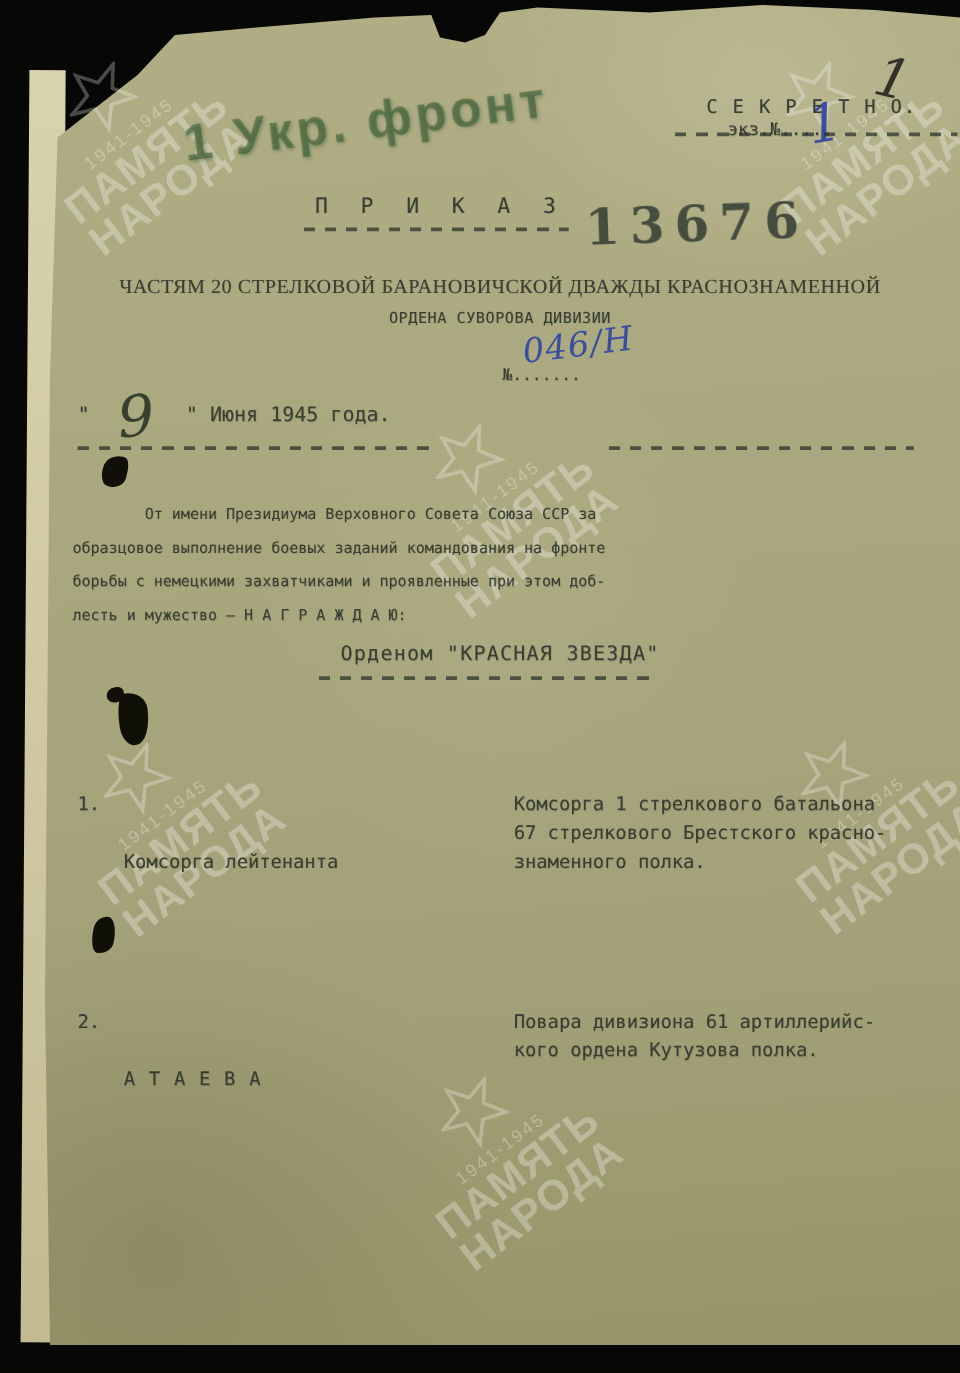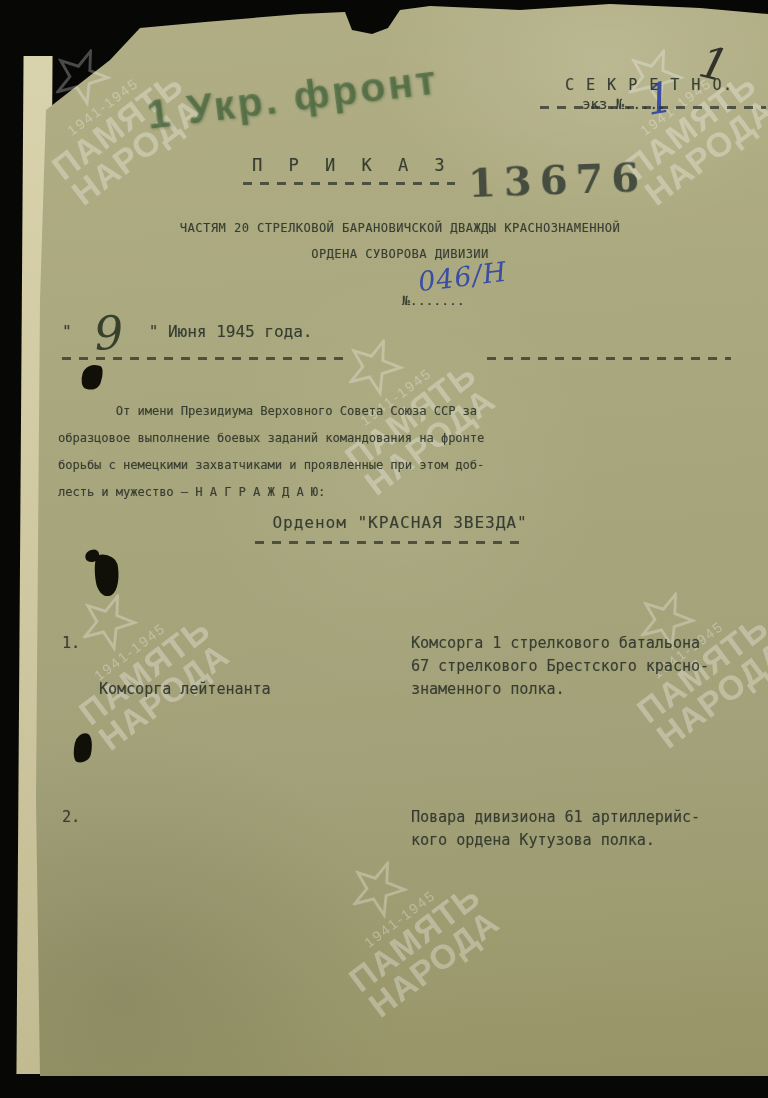--- a/index.html
+++ b/index.html
@@ -112,21 +112,21 @@
   <div class="hand" style="left:418px;top:261px;font-size:27px;color:#3b4da3;transform:rotate(-7deg);letter-spacing:1px;">046/Н</div>
   <div class="hand" style="left:94px;top:306px;font-size:46px;color:rgba(45,55,38,.92);transform:rotate(-4deg);">9</div>
 
   <div class="t" style="left:545px;top:76px;font-size:15px;letter-spacing:1.5px;margin-left:20px;">С Е К Р Е Т Н О.</div>
   <div class="dash" style="left:540px;top:106px;width:226px;"></div>
   <div class="t" style="left:582px;top:96px;font-size:14px;">экз.№.....</div>
 
   <div class="t" style="left:252px;top:155px;font-size:17px;letter-spacing:8px;">П Р И К А З</div>
   <div class="dash" style="left:243px;top:182px;width:212px;"></div>
 
-  <div class="t center" style="left:50px;top:221px;width:700px;font-size:12px;letter-spacing:.5px;">ЧАСТЯМ 20 СТРЕЛКОВОЙ БАРАНОВИЧСКОЙ ДВАЖДЫ КРАСНОЗНАМЕННОЙ</div>
+  <div class="t center" style="left:50px;top:221px;width:700px;font-size:16px;letter-spacing:.5px;font-family:Liberation Serif, serif;">ЧАСТЯМ 20 СТРЕЛКОВОЙ БАРАНОВИЧСКОЙ ДВАЖДЫ КРАСНОЗНАМЕННОЙ</div>
   <div class="t center" style="left:50px;top:247px;width:700px;font-size:12px;letter-spacing:.5px;">ОРДЕНА СУВОРОВА ДИВИЗИИ</div>
 
   <div class="t" style="left:402px;top:293px;font-size:13px;">№.......</div>
 
   <div class="t" style="left:62px;top:322px;font-size:16px;">"        " Июня 1945 года.</div>
   <div class="dash" style="left:62px;top:357px;width:284px;"></div>
   <div class="dash" style="left:487px;top:357px;width:244px;"></div>
 
   <div class="t" style="left:58px;top:398px;width:668px;font-size:12px;line-height:27px;">        От имени Президиума Верховного Совета Союза ССР за
 образцовое выполнение боевых заданий командования на фронте
@@ -146,20 +146,21 @@
       <div class="e-left">
         <div>Комсорга лейтенанта</div>
       </div>
       <div class="e-right">Комсорга 1 стрелкового батальона
 67 стрелкового Брестского красно-
 знаменного полка.</div>
     </div>
     <div class="entry mb7">
       <div class="e-num">2.</div>
       <div class="e-left">
+        <div class="e-surname">А Т А Е В А</div>
         
       </div>
       <div class="e-right">Повара дивизиона 61 артиллерийс-
 кого ордена Кутузова полка.</div>
     </div>
     
     
     
     
   </div>

